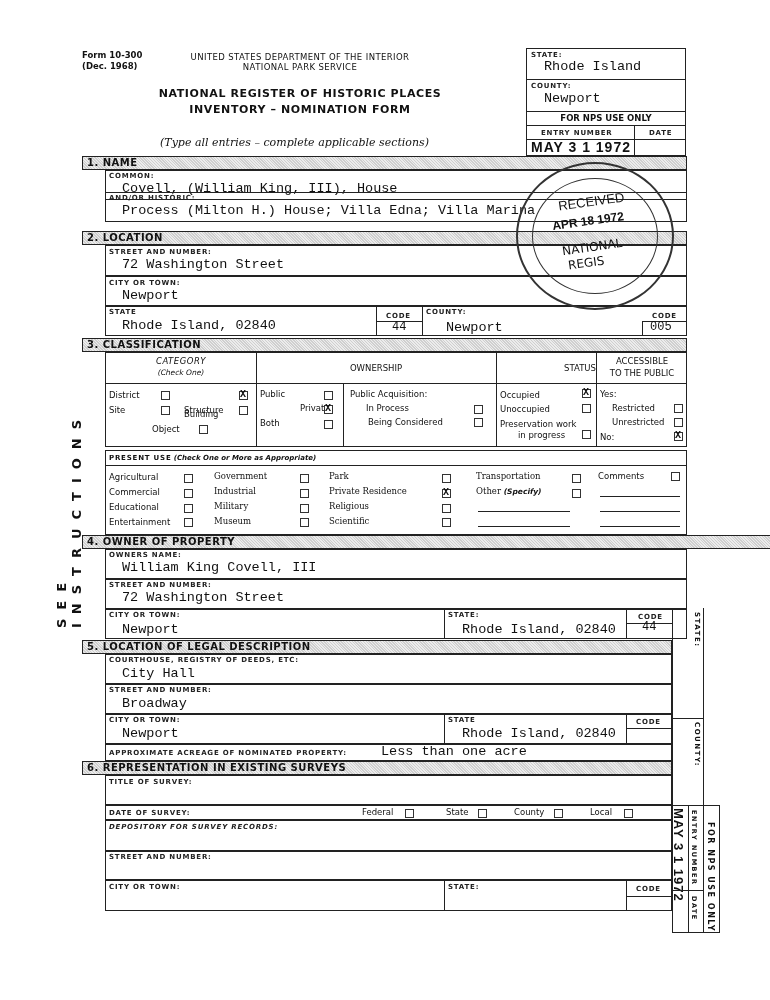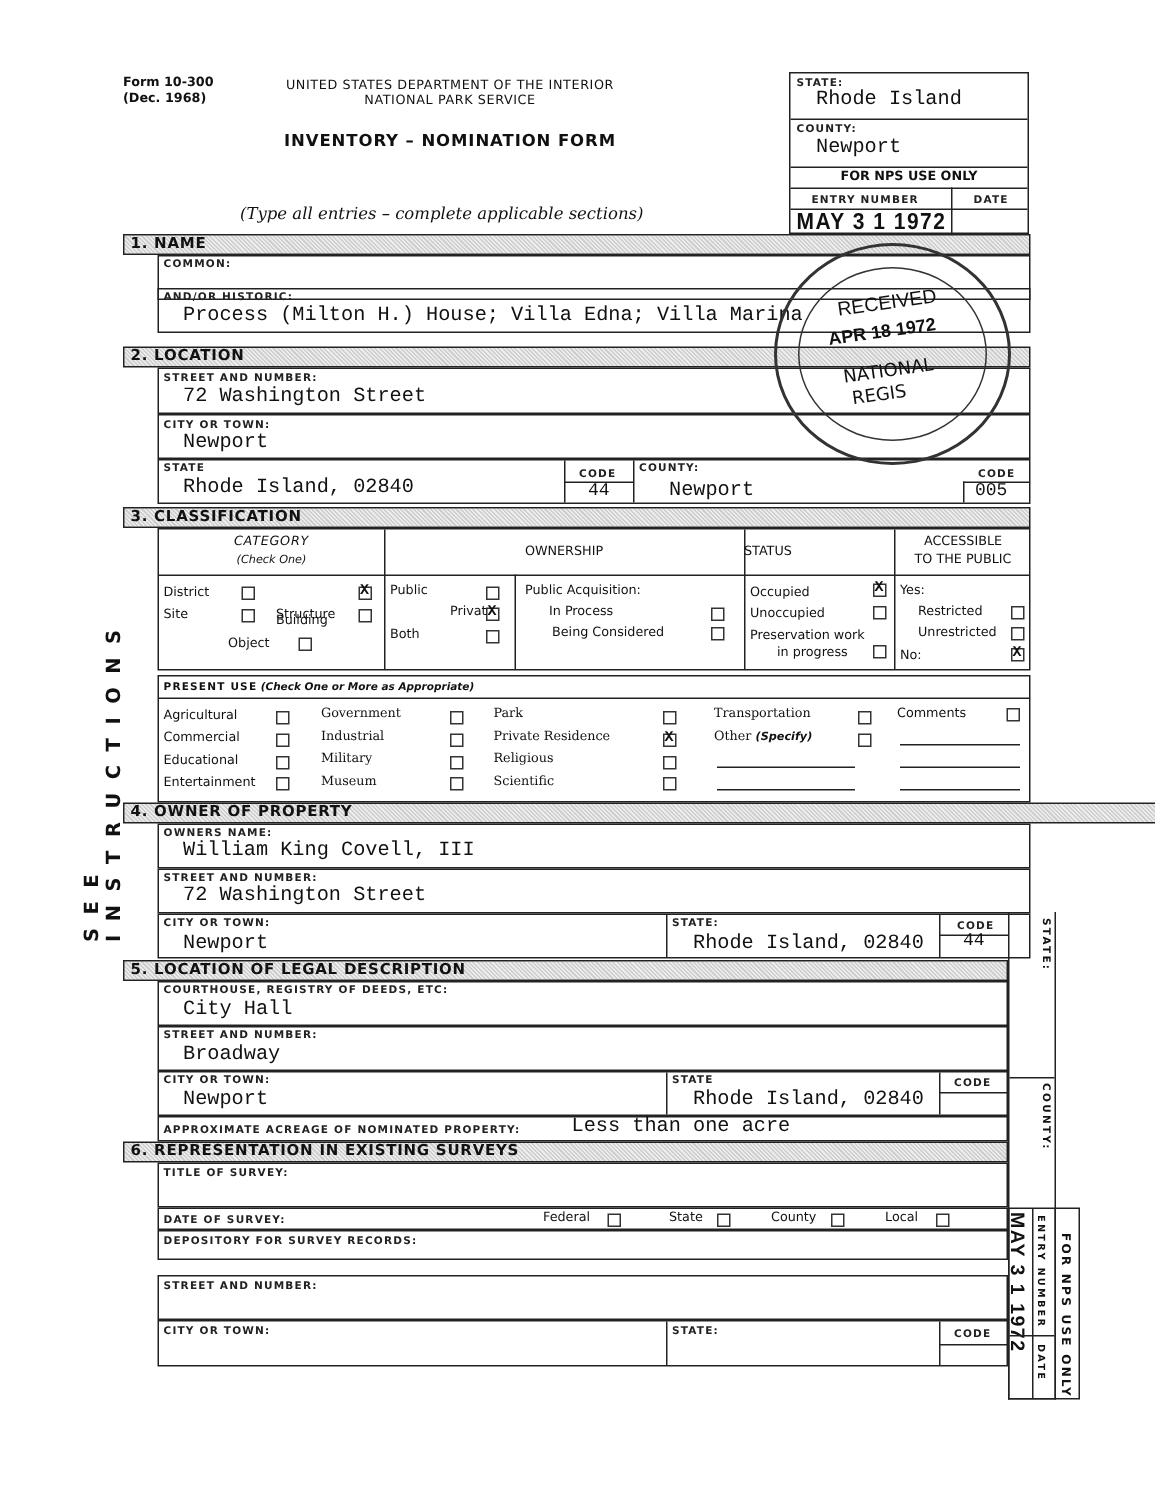--- a/index.html
+++ b/index.html
@@ -23,20 +23,21 @@
 
 <div class="abs" style="left:82px;top:50px;font-size:8.5px;font-weight:bold;line-height:11px;">
   <div>Form 10-300</div>
   <div>(Dec. 1968)</div>
 </div>
 <div class="abs" style="left:160px;top:52px;width:280px;text-align:center;font-size:8.5px;line-height:10px;letter-spacing:0.4px;">
   <div>UNITED STATES DEPARTMENT OF THE INTERIOR</div>
   <div>NATIONAL PARK SERVICE</div>
 </div>
 <div class="abs" style="left:140px;top:86px;width:320px;text-align:center;font-size:11px;font-weight:bold;line-height:16px;letter-spacing:0.6px;">
+  <div>NATIONAL REGISTER OF HISTORIC PLACES</div>
   <div>INVENTORY – NOMINATION FORM</div>
 </div>
 <div class="abs ital" style="left:160px;top:136px;width:290px;text-align:left;font-family:'DejaVu Serif',serif;font-size:11px;">(Type all entries – complete applicable sections)</div>
 
 <div class="abs box" style="left:526px;top:48px;width:160px;height:108px;">
   <div class="abs lbl" style="left:4px;top:2px;">STATE:</div>
   <div class="abs val" style="left:17px;top:10px;">Rhode Island</div>
   <div class="hline" style="left:0;top:30px;width:158px;"></div>
   <div class="abs lbl" style="left:4px;top:33px;">COUNTY:</div>
   <div class="abs val" style="left:17px;top:42px;">Newport</div>
@@ -48,20 +49,21 @@
   <div class="abs lbl" style="left:122px;top:80px;">DATE</div>
   <div class="hline" style="left:0;top:90px;width:158px;"></div>
   <div class="abs" style="left:4px;top:90px;font-size:14px;font-weight:bold;font-family:'Liberation Sans',sans-serif;letter-spacing:1px;transform:scaleY(1.1);">MAY 3 1 1972</div>
 </div>
 
 <div class="abs" style="left:54px;top:358px;writing-mode:vertical-rl;transform:rotate(180deg);font-size:13px;font-weight:bold;letter-spacing:9px;height:270px;">SEE INSTRUCTIONS</div>
 
 <div class="abs hatch sec-title" style="left:82px;top:156px;width:605px;height:14px;">1. NAME</div>
 <div class="abs box" style="left:105px;top:170px;width:582px;height:30px;">
   <div class="abs lbl" style="left:3px;top:1px;">COMMON:</div>
+  <div class="abs val" style="left:16px;top:10px;">Covell, (William King, III), House</div>
 </div>
 <div class="abs box" style="left:105px;top:192px;width:582px;height:30px;">
   <div class="abs lbl" style="left:3px;top:1px;">AND/OR HISTORIC:</div>
   <div class="abs val" style="left:16px;top:10px;">Process (Milton H.) House; Villa Edna; Villa Marina</div>
 </div>
 
 <div class="abs hatch sec-title" style="left:82px;top:231px;width:605px;height:14px;">2. LOCATION</div>
 <div class="abs box" style="left:105px;top:245px;width:582px;height:31px;">
   <div class="abs lbl" style="left:3px;top:2px;">STREET AND NUMBER:</div>
   <div class="abs val" style="left:16px;top:11px;">72 Washington Street</div>
@@ -97,21 +99,21 @@
 <div class="abs hatch sec-title" style="left:82px;top:338px;width:605px;height:14px;">3. CLASSIFICATION</div>
 <div class="abs box" style="left:105px;top:352px;width:582px;height:95px;">
   <div class="hline" style="left:0;top:30px;width:580px;"></div>
   <div class="vline" style="left:150px;top:0;height:93px;"></div>
   <div class="vline" style="left:390px;top:0;height:93px;"></div>
   <div class="vline" style="left:490px;top:0;height:93px;"></div>
   <div class="vline" style="left:237px;top:30px;height:63px;"></div>
   <div class="abs" style="left:0;top:3px;width:150px;text-align:center;font-size:8.5px;letter-spacing:0.5px;font-style:italic;">CATEGORY</div>
   <div class="abs ital" style="left:0;top:15px;width:150px;text-align:center;font-size:7.5px;">(Check One)</div>
   <div class="abs" style="left:150px;top:10px;width:240px;text-align:center;font-size:8.5px;">OWNERSHIP</div>
-  <div class="abs" style="left:390px;top:10px;width:100px;text-align:left;font-size:8.5px;">STATUS</div>
+  <div class="abs" style="left:390px;top:10px;width:100px;text-align:right;font-size:8.5px;">STATUS</div>
   <div class="abs" style="left:490px;top:3px;width:92px;text-align:center;font-size:8.5px;">ACCESSIBLE</div>
   <div class="abs" style="left:490px;top:15px;width:92px;text-align:center;font-size:8.5px;">TO THE PUBLIC</div>
 
   <span class="opt" style="left:3px;top:37px;">District</span>
   <span class="cb" style="left:55px;top:38px;"></span>
   <span class="opt" style="left:78px;top:37px;margin-top:19px;">Building</span>
   <span class="cb x" style="left:133px;top:38px;"></span>
   <span class="opt" style="left:3px;top:52px;">Site</span>
   <span class="cb" style="left:55px;top:53px;"></span>
   <span class="opt" style="left:78px;top:52px;">Structure</span>
@@ -252,21 +254,21 @@
   <div class="abs lbl" style="left:3px;top:3px;">DATE OF SURVEY:</div>
   <span class="opt" style="left:256px;top:1px;">Federal</span>
   <span class="cb" style="left:299px;top:3px;"></span>
   <span class="opt" style="left:340px;top:1px;">State</span>
   <span class="cb" style="left:372px;top:3px;"></span>
   <span class="opt" style="left:408px;top:1px;">County</span>
   <span class="cb" style="left:448px;top:3px;"></span>
   <span class="opt" style="left:484px;top:1px;">Local</span>
   <span class="cb" style="left:518px;top:3px;"></span>
 </div>
-<div class="abs box" style="left:105px;top:820px;width:567px;height:20px;">
+<div class="abs box" style="left:105px;top:820px;width:567px;height:32px;font-style:italic;">
   <div class="abs lbl" style="left:3px;top:2px;">DEPOSITORY FOR SURVEY RECORDS:</div>
 </div>
 <div class="abs box" style="left:105px;top:850px;width:567px;height:30px;">
   <div class="abs lbl" style="left:3px;top:2px;">STREET AND NUMBER:</div>
 </div>
 <div class="abs box" style="left:105px;top:880px;width:567px;height:31px;">
   <div class="abs lbl" style="left:3px;top:2px;">CITY OR TOWN:</div>
   <div class="vline" style="left:338px;top:0;height:29px;"></div>
   <div class="abs lbl" style="left:342px;top:2px;">STATE:</div>
   <div class="vline" style="left:520px;top:0;height:29px;"></div>

